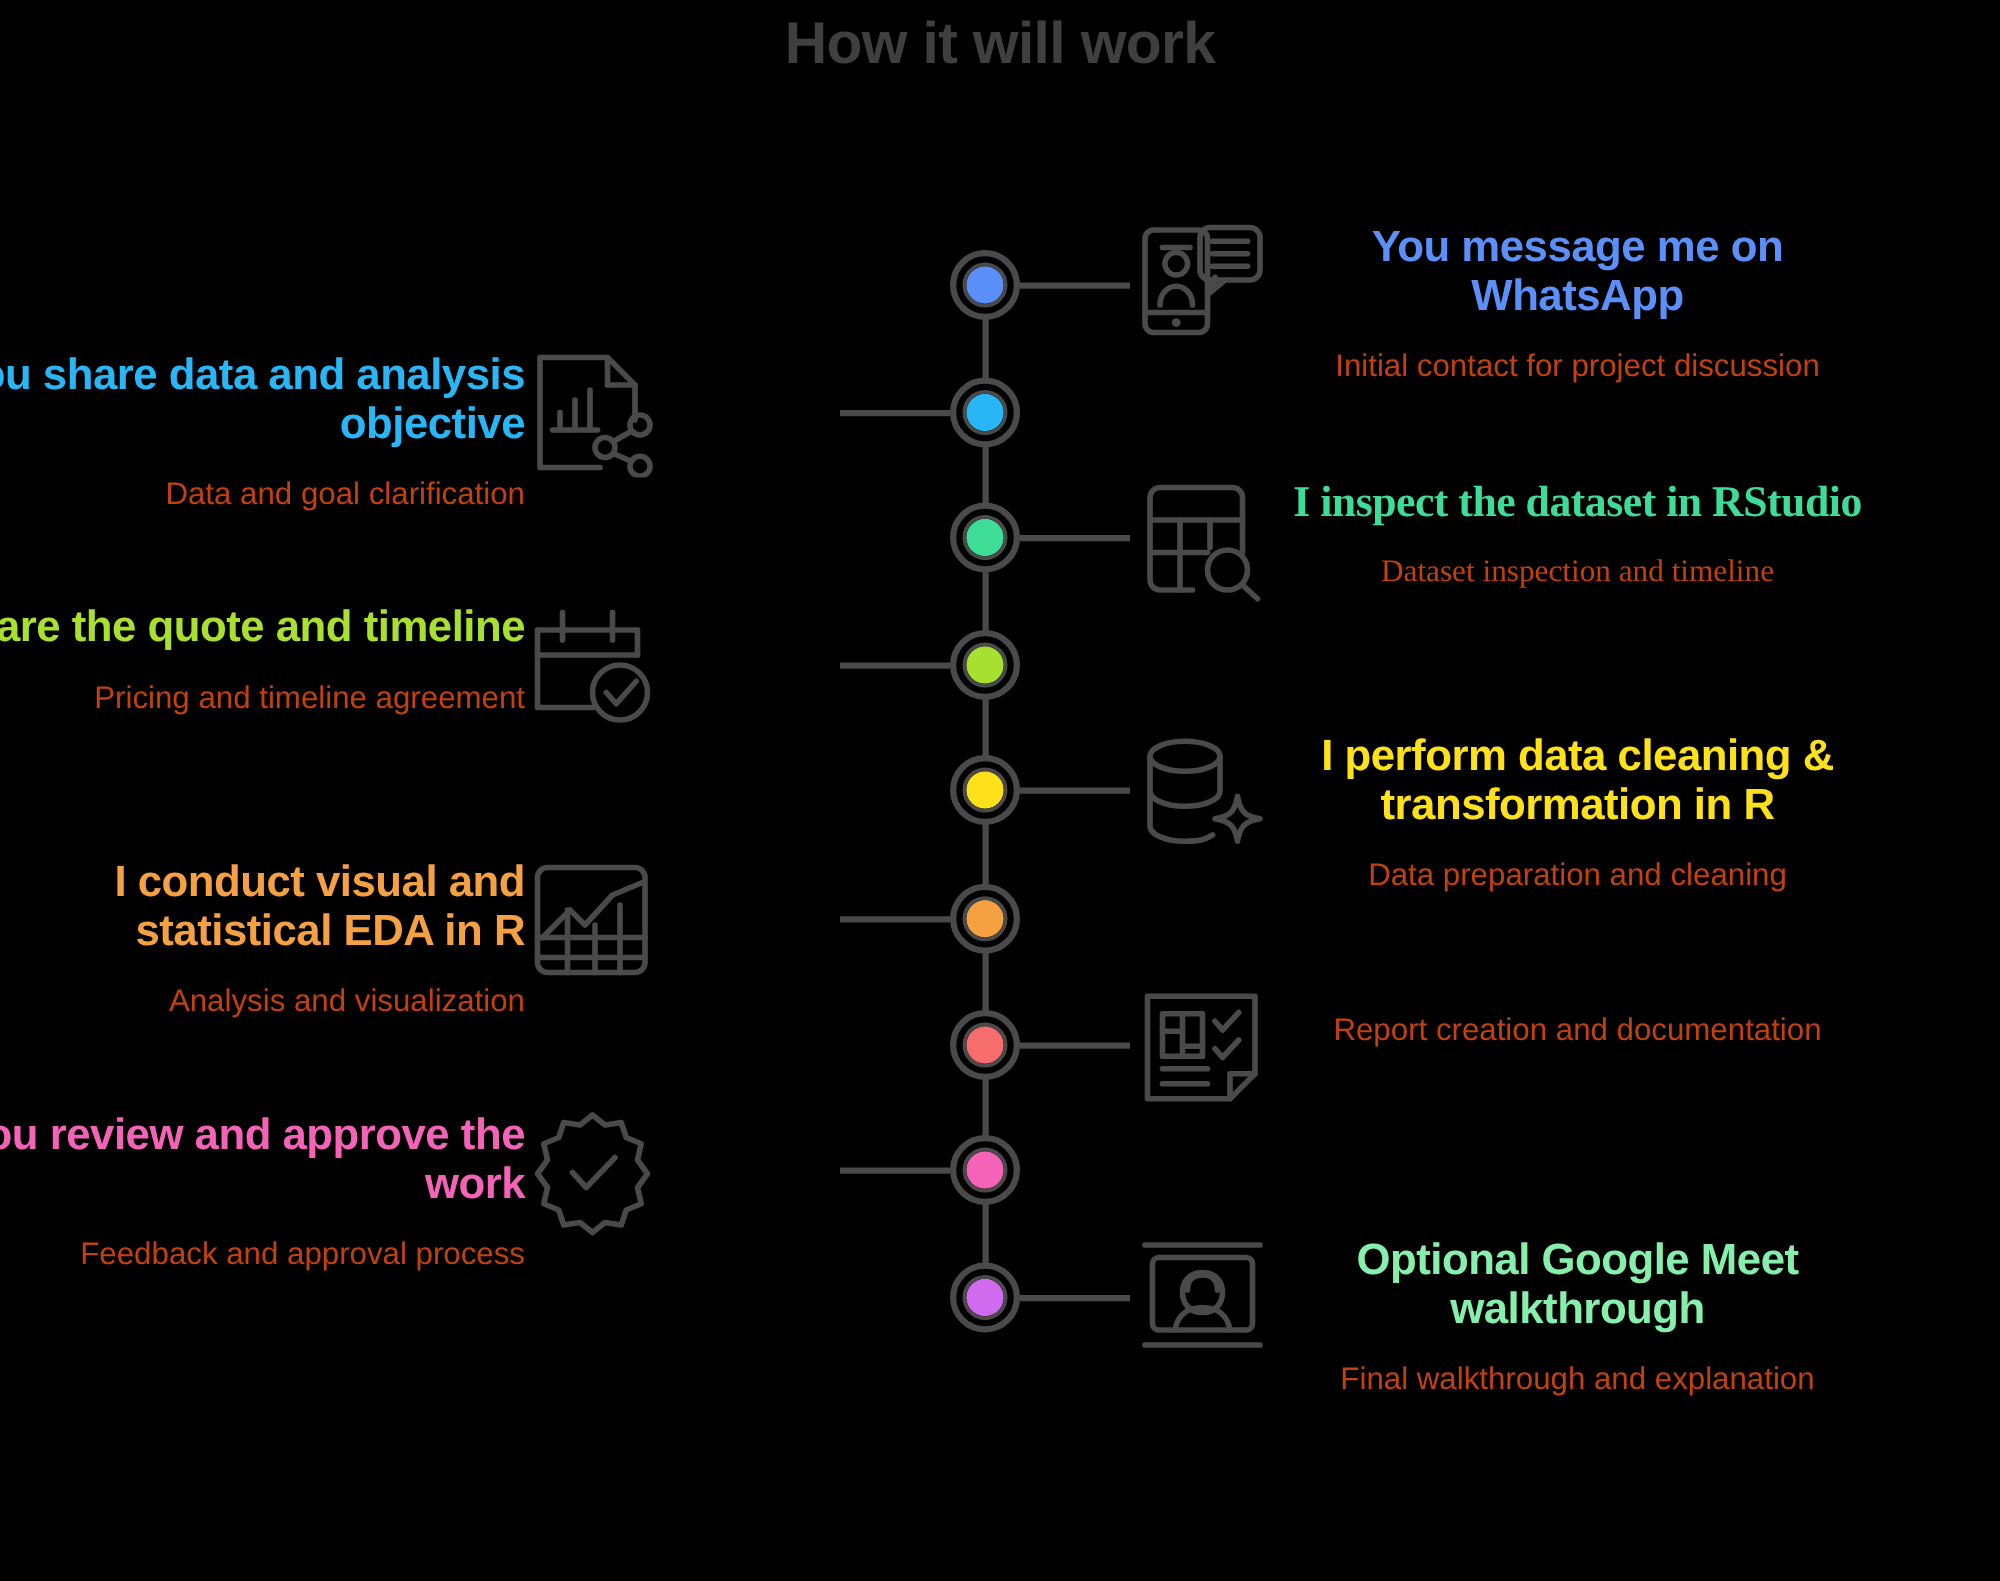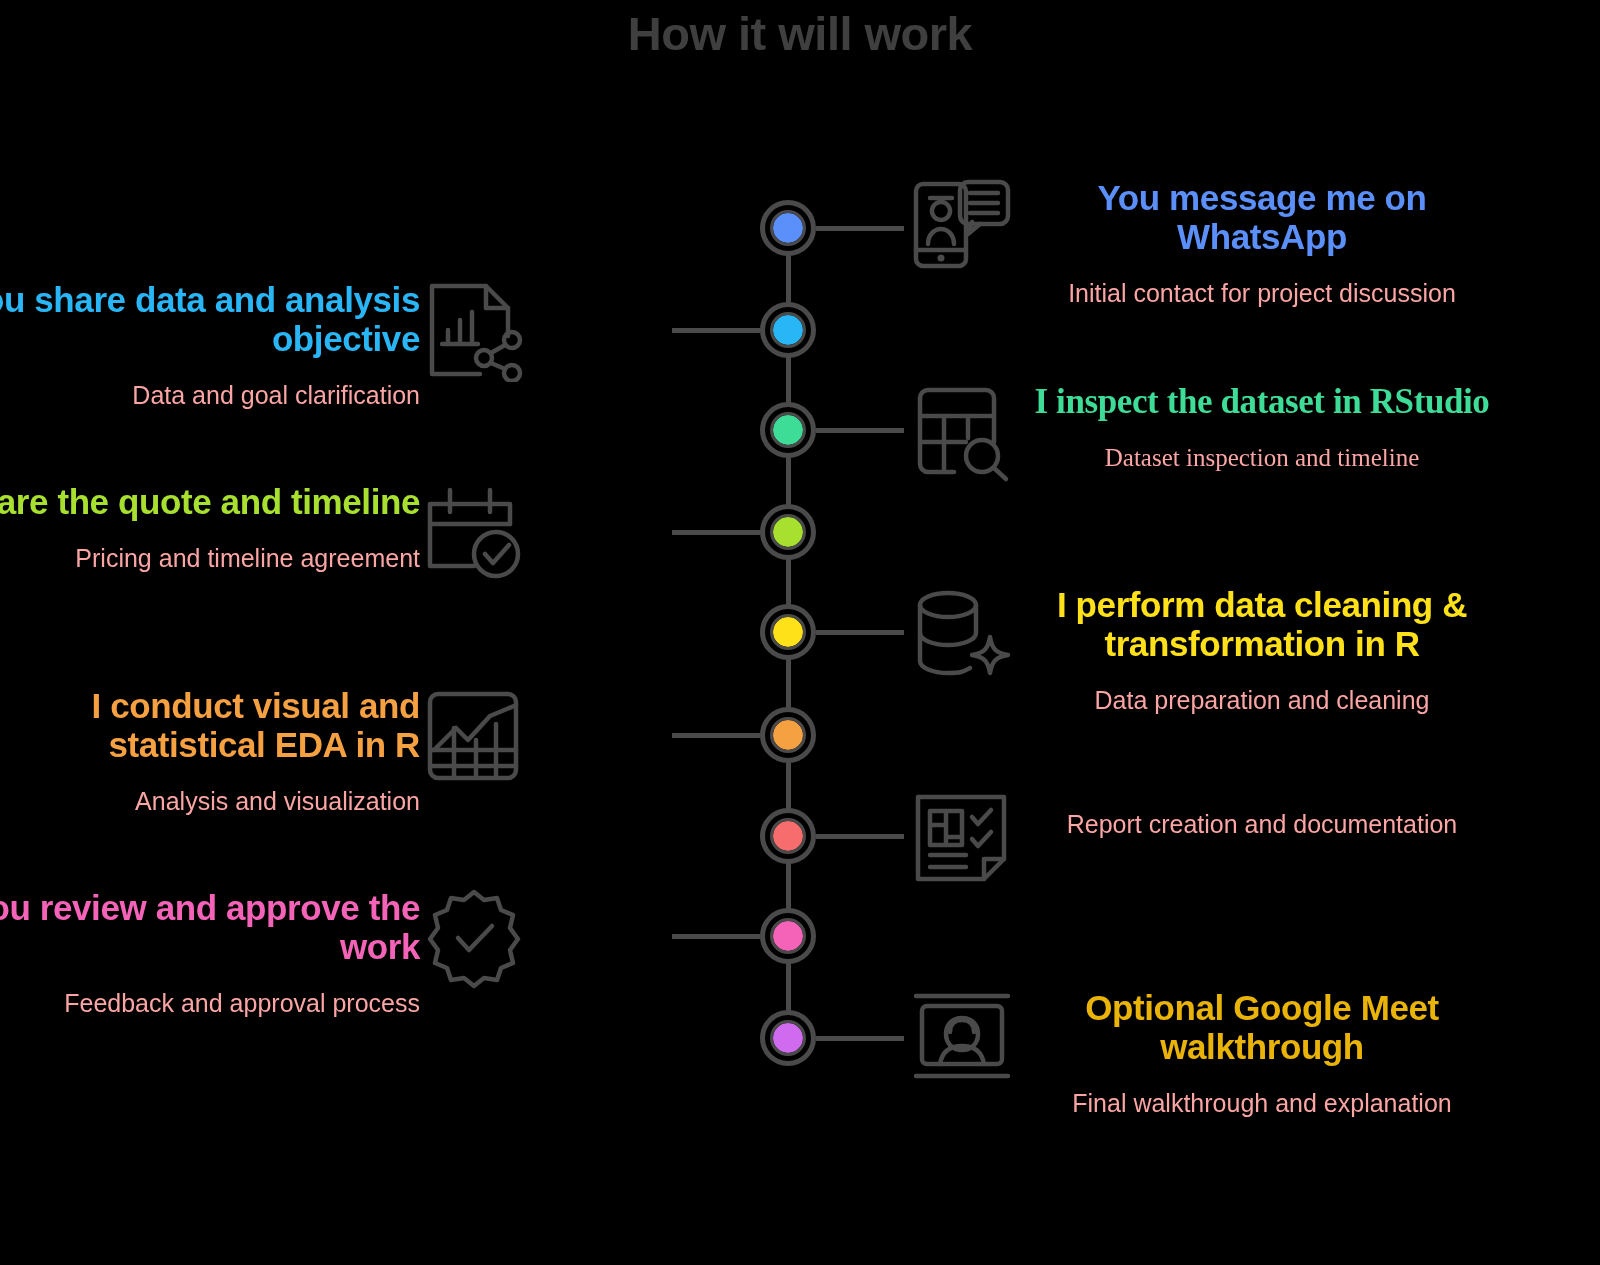--- a/index.html
+++ b/index.html
@@ -100,21 +100,21 @@
 
   .headline {
     font-size: 35px;
     font-weight: bold;
     line-height: 1.12;
     letter-spacing: -0.4px;
     margin: 0;
   }
   .subtitle {
     font-size: 25px;
-    color: #fca5a5;
+    color: #c2410c;
     line-height: 1.22;
     margin: 0;
     margin-top: 22px;
     font-weight: normal;
   }
 </style>
 </head>
 <body>
 
 <div id="page-title">How it will work</div>
@@ -314,17 +314,17 @@
         <svg width="104" height="104" viewBox="0 0 104 104" fill="none" stroke="#4a4a4a" stroke-width="4.5" stroke-linecap="round" stroke-linejoin="round">
     <line x1="6" y1="10" x2="98" y2="10"></line>
     <rect x="12" y="20" width="80" height="58" rx="5"></rect>
     <line x1="6" y1="90" x2="98" y2="90"></line>
     <path d="M52 32 c10 0 16 7 16 16 c0 9-6 16-16 16 s-16-7-16-16 c0-9 6-16 16-16 z"></path>
     <path d="M30 78 c2-12 10-18 22-18 s20 6 22 18"></path>
     <path d="M40 46 c0-8 5-12 12-12 s12 4 12 12"></path>
   </svg>
       </div>
       <div class="text-box">
-        <div class="headline" style="color: #eab308;">Optional Google Meet walkthrough</div>
+        <div class="headline" style="color: #86efac;">Optional Google Meet walkthrough</div>
         <div class="subtitle">Final walkthrough and explanation</div>
       </div>
     </div>
   </div>
 
 </body></html>

